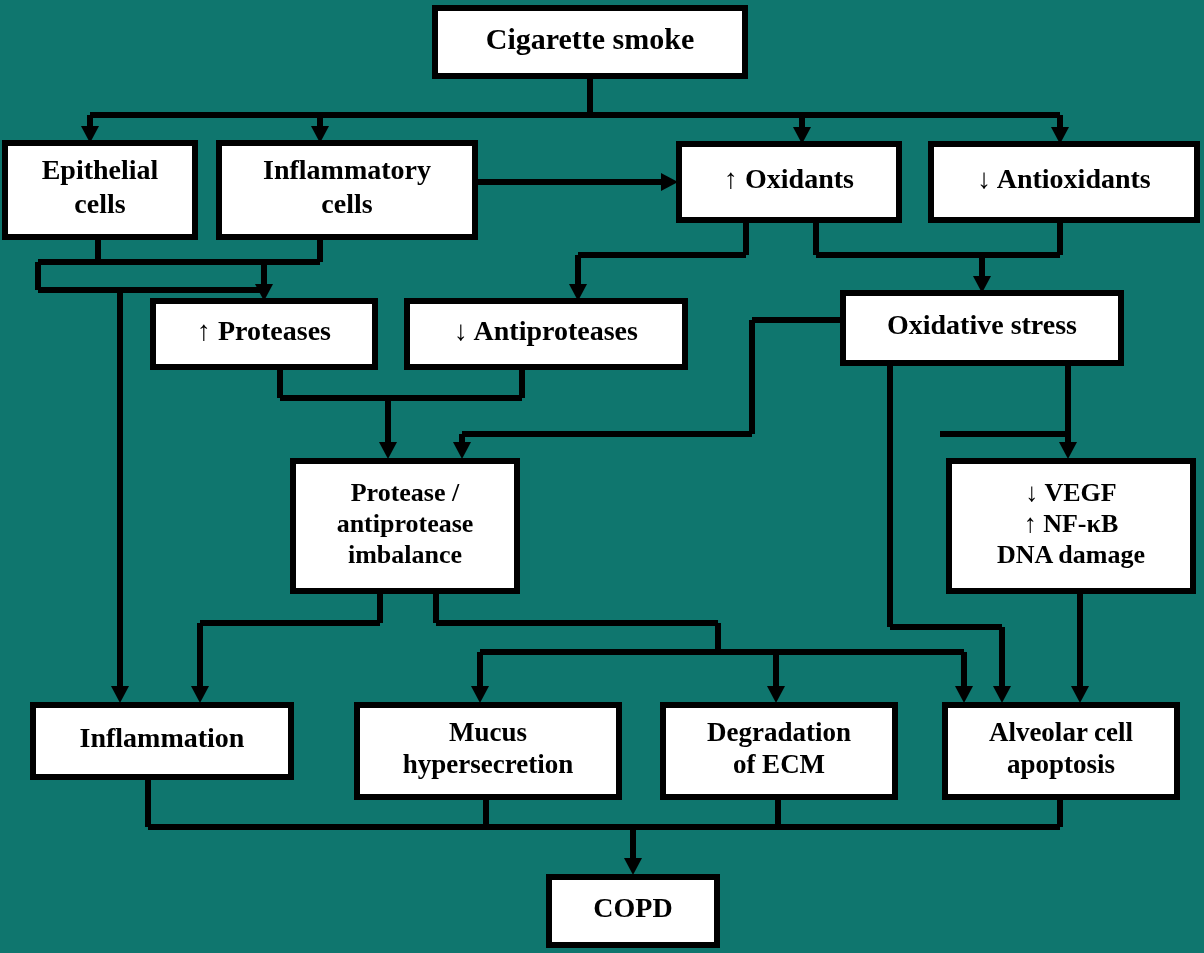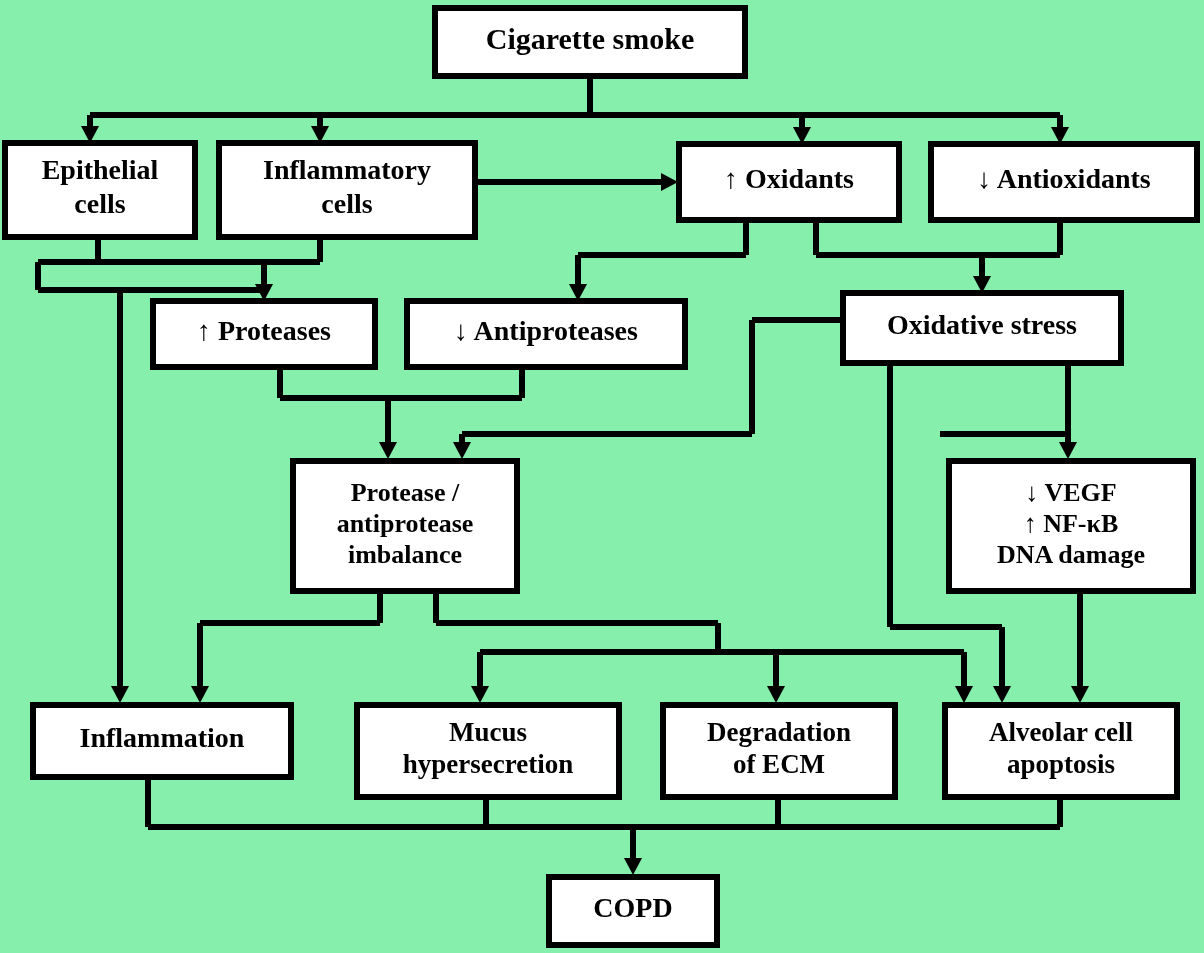--- a/index.html
+++ b/index.html
@@ -7,21 +7,21 @@
     padding: 0;
     background: #ffffff;
   }
   body {
     font-family: "Liberation Serif", "DejaVu Serif", serif;
   }
   #diagram-root {
     position: relative;
     width: 1204px;
     height: 953px;
-    background: #86efac;
+    background: #0f766e;
     overflow: hidden;
   }
   svg#flow {
     display: block;
     width: 1204px;
     height: 953px;
   }
   .node-rect {
     fill: #ffffff;
     stroke: #000000;

